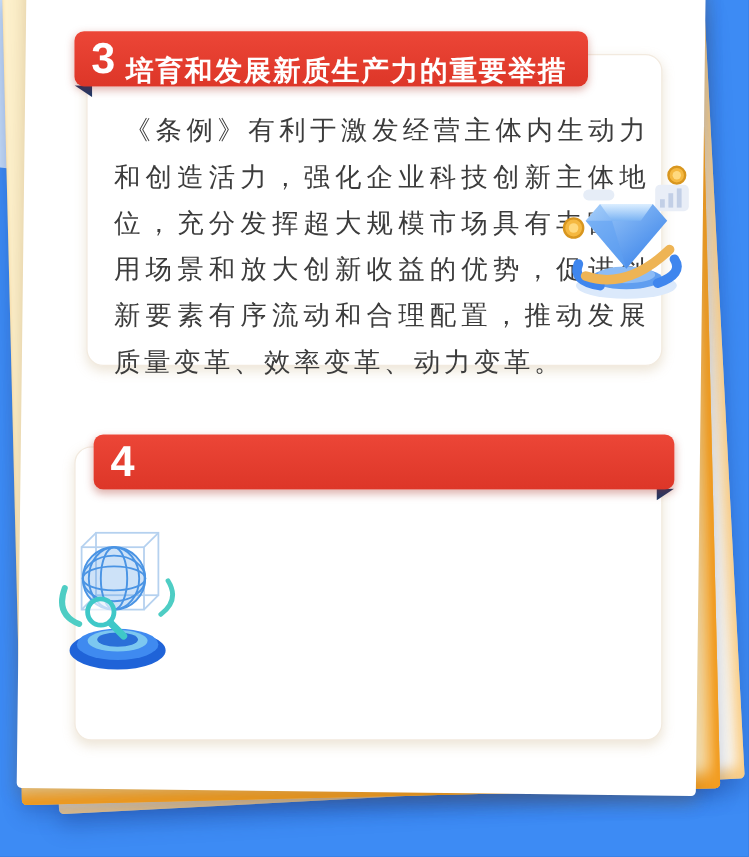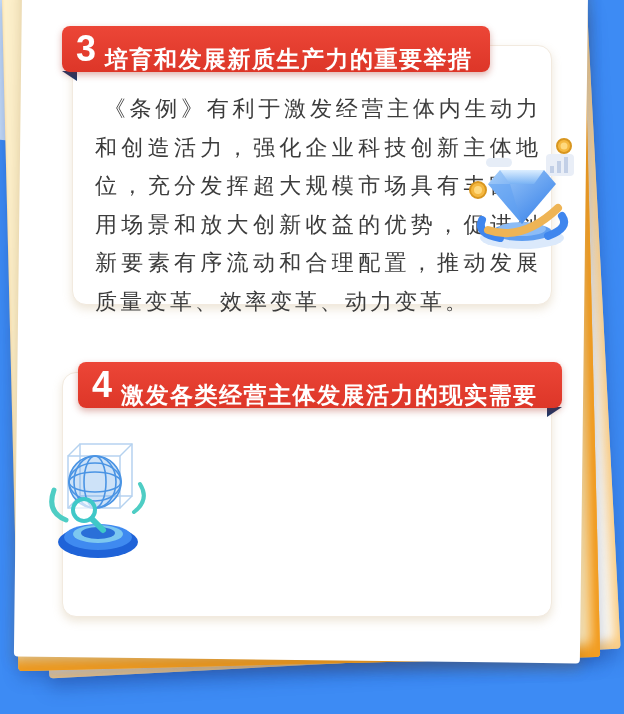--- a/index.html
+++ b/index.html
@@ -110,21 +110,20 @@
       <circle cx="98" cy="18" r="7" fill="#f5b840" stroke="#d8961f" stroke-width="2"></circle>
       <circle cx="12" cy="62" r="4" fill="#ffd97e"></circle>
       <circle cx="98" cy="18" r="3.5" fill="#ffd97e"></circle>
     </svg>
   </div>
 
   <div class="card card-4"></div>
   <div class="fold fold-4"></div>
   <div class="banner banner-4">
     <span class="num">4</span>
-    <span class="ttl">激发各类经营主体发展活力的现实需要</span>
   </div>
 
   <div class="icon-wrap icon-4">
     <svg width="106" height="142" viewBox="0 0 106 142">
       <ellipse cx="52" cy="114" rx="40" ry="16" fill="#1f63d8"></ellipse>
       <ellipse cx="52" cy="109" rx="34" ry="13" fill="#3f8af0"></ellipse>
       <ellipse cx="52" cy="106" rx="25" ry="9" fill="#7cc7f0"></ellipse>
       <ellipse cx="52" cy="105" rx="17" ry="6" fill="#2a6fd8"></ellipse>
       <path d="M8,62 Q0,84 20,92" fill="none" stroke="#4ecdc4" stroke-width="5" stroke-linecap="round"></path>
       <path d="M94,56 Q104,72 88,84" fill="none" stroke="#4ecdc4" stroke-width="4" stroke-linecap="round"></path>

